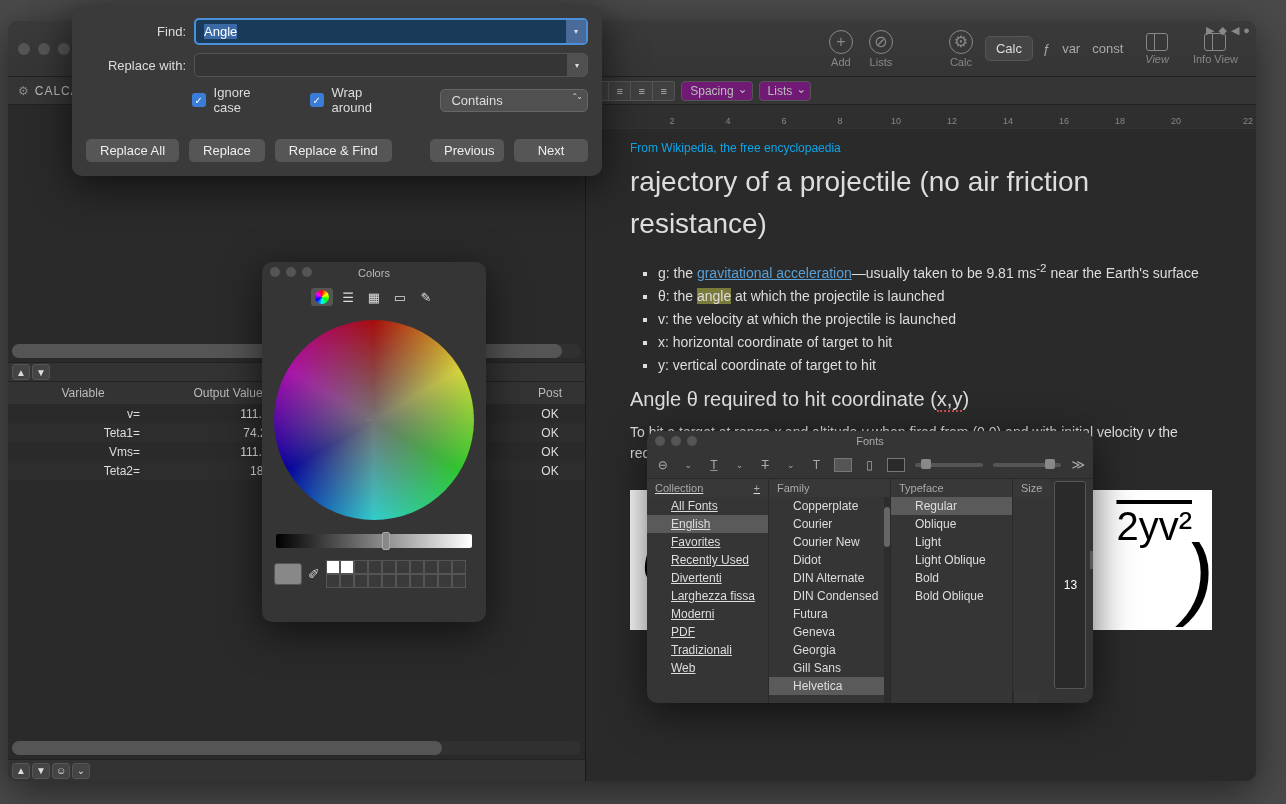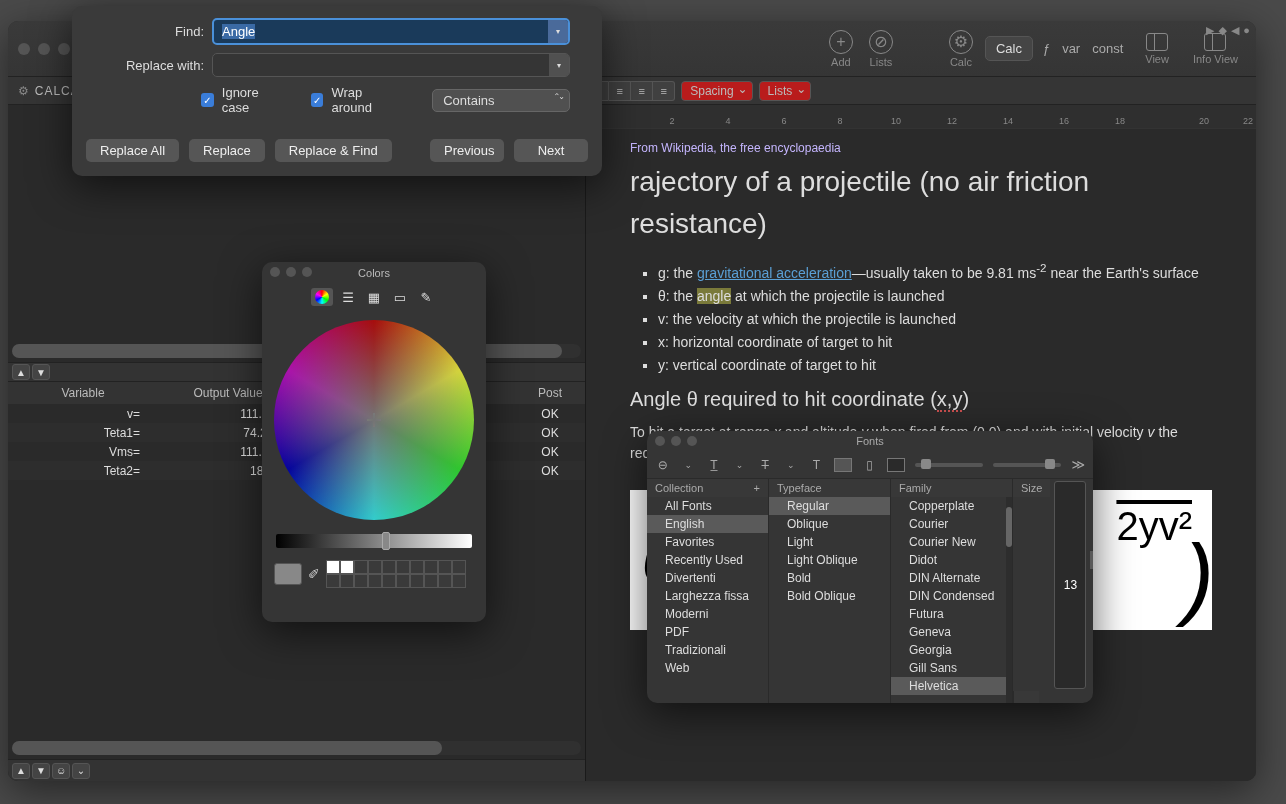--- a/index.html
+++ b/index.html
@@ -12,21 +12,21 @@
 .dot { width: 12px; height: 12px; border-radius: 50%; background: #555; }
 .toolbar-spacer { flex: 1; }
 .tb-btn { display: flex; flex-direction: column; align-items: center; gap: 2px; margin: 0 8px; color: #888; font-size: 11px; }
 .tb-btn .ic { width: 24px; height: 24px; border: 1.5px solid #888; border-radius: 50%; display: flex; align-items: center; justify-content: center; font-size: 16px; }
 .tb-seg { background: #454545; border: 1px solid #555; border-radius: 5px; padding: 4px 10px; color: #ddd; font-size: 13px; margin: 0 4px; }
 .tb-txt { color: #aaa; font-size: 13px; margin: 0 6px; }
 .tb-view-ic { width: 22px; height: 18px; border: 1.5px solid #888; border-radius: 3px; display: flex; }
 .tb-view-ic::before { content:""; width: 7px; border-right:1.5px solid #888; }
 
 .format-bar { height: 28px; background: #353535; display: flex; align-items: center; padding: 0 10px; gap: 6px; border-bottom: 1px solid #222; font-size: 12px; color: #bbb; }
-.fb-sel { background: #b91c1c; border:1px solid #555; border-radius:4px; padding:2px 18px 2px 8px; position:relative; }
+.fb-sel { background: #701a75; border:1px solid #555; border-radius:4px; padding:2px 18px 2px 8px; position:relative; }
 .fb-sel::after { content:"⌄"; position:absolute; right:4px; top:0; }
 .fb-iconbtn { width: 22px; height: 20px; background: #404040; border:1px solid #555; border-radius:3px; display:flex; align-items:center; justify-content:center; font-size:11px; }
 .fb-group { display:flex; }
 .fb-group .fb-iconbtn { border-radius:0; border-left:none; }
 .fb-group .fb-iconbtn:first-child { border-radius:3px 0 0 3px; border-left:1px solid #555; }
 .fb-group .fb-iconbtn:last-child { border-radius:0 3px 3px 0; }
 
 .main-split { display: flex; height: calc(100% - 84px); }
 .left-panel { width: 578px; background: #2a2a2a; display:flex; flex-direction:column; border-right:1px solid #1a1a1a; position:relative; }
 .left-top { flex:1; position:relative; }
@@ -53,39 +53,39 @@
 .bottom-scroll-thumb { position:absolute; left:0; width:430px; height:14px; background:#555; border-radius:7px; }
 .bottom-bar { height:22px; background:#333; display:flex; align-items:center; padding:0 4px; gap:2px; border-top:1px solid #222; }
 
 .right-panel { flex:1; background:#2a2a2a; position:relative; overflow:hidden; }
 .ruler-area { height:24px; display:flex; align-items:flex-end; padding-left:30px; gap:0; font-size:9px; color:#888; border-bottom:1px solid #333; position:relative; background:#2f2f2f; }
 .ruler-area .rn { position:absolute; bottom:2px; transform:translateX(-50%); }
 .ruler-ctrl { position:absolute; right:6px; top:3px; display:flex; gap:4px; }
 .ruler-ctrl span { font-size:11px; color:#888; }
 
 .doc { padding: 10px 44px; color: #ddd; font-size: 14px; line-height: 1.5; }
-.doc .src { font-size: 12px; color: #c4b5fd; margin-bottom: 4px; }
+.doc .src { font-size: 12px; color: #0ea5e9; margin-bottom: 4px; }
 .doc h1 { font-size: 28px; font-weight: 400; margin-bottom: 14px; }
 .doc ul { list-style: square; padding-left: 28px; margin-bottom: 0; }
 .doc li { margin: 2px 0; font-size:14px; }
 .doc .link { color: #5a9fd4; text-decoration: underline; }
 .doc .hl { background: #7a7a3a; }
 .doc h2 { font-size: 20px; font-weight: 400; margin: 8px 0; }
 .doc .dotted { border-bottom: 2px dotted #c94f4f; }
 .doc .eq-img { background: white; margin-top: 8px; height: 140px; display:flex; align-items:center; padding:12px; font-family: 'Times New Roman', serif; font-size: 48px; color:#000; font-style:italic; position:relative; overflow:hidden; }
 .doc .eq-img .theta { font-size:58px; }
 .doc .eq-img .right-frag { position:absolute; right:20px; top:6px; font-size:40px; font-style:normal; }
 .doc .eq-img .rp { font-size:90px; font-weight:100; position:absolute; right:-2px; top:20px; }
 
 
 .find-dlg { position:absolute; left:72px; top:6px; width:530px; background:#3a3a3a; border-radius:10px; box-shadow: 0 10px 40px rgba(0,0,0,0.6); overflow:hidden; z-index:50; }
 .find-title { height:28px; display:flex; align-items:center; justify-content:center; background:#3d3d3d; position:relative; font-size:13px; color:#ddd; }
 .find-title .traffic { position:absolute; left:10px; top:8px; }
 .find-title .dot.r { background:#ff5f57; }
-.find-body { padding: 12px 32px; }
+.find-body { padding: 12px 14px; }
 .find-row { display:flex; align-items:center; margin-bottom: 8px; gap:8px; }
 .find-row label { width:100px; text-align:right; color:#ddd; font-size:13px; }
 .find-input { flex:1; background:#1a3a5a; border:2px solid #4a90d9; border-radius:5px; padding:4px 8px; color:#fff; font-size:13px; position:relative; }
 .find-input .sel { background:#3a6aa5; }
 .find-input .dd { position:absolute; right:0; top:0; bottom:0; width:20px; background:#4a6a9a; border-radius:0 3px 3px 0; display:flex; align-items:center; justify-content:center; font-size:8px; color:#ddd; }
 .repl-input { flex:1; background:#353535; border:1px solid #555; border-radius:5px; padding:4px 8px; height:24px; position:relative; }
 .repl-input .dd { position:absolute; right:0; top:0; bottom:0; width:20px; background:#505050; border-radius:0 3px 3px 0; display:flex; align-items:center; justify-content:center; font-size:8px; }
 .chk { width:14px; height:14px; background:#3a7dd9; border-radius:3px; display:inline-flex; align-items:center; justify-content:center; color:white; font-size:10px; }
 .find-sel { background:#505050; border:1px solid #666; border-radius:5px; padding:3px 24px 3px 10px; color:#ddd; position:relative; width:150px; }
 .find-sel::after { content:"⌃⌄"; position:absolute; right:6px; top:2px; font-size:8px; letter-spacing:-2px; }
@@ -125,23 +125,23 @@
 .ft-ic { width:16px; height:16px; display:flex; align-items:center; justify-content:center; color:#aaa; font-size:12px; }
 .ft-ic.box { width:18px; height:14px; background:#555; border:1px solid #777; }
 .ft-slider { width:70px; height:4px; background:#555; border-radius:2px; position:relative; }
 .ft-slider .k { position:absolute; top:-4px; width:10px; height:10px; background:#888; border-radius:2px; }
 .ft-more { margin-left:auto; color:#aaa; }
 
 .fonts-cols { flex:1; display:flex; overflow:hidden; }
 .fc { display:flex; flex-direction:column; border-right:1px solid #2a2a2a; overflow:hidden; }
 .fc-hdr { height:18px; font-size:11px; color:#aaa; padding:2px 8px; display:flex; align-items:center; justify-content:space-between; background:#383838; }
 .fc-list { flex:1; overflow:auto; }
-.fc-item { padding:2px 18px; font-size:12px; color:#ddd; white-space:nowrap; }
+.fc-item { padding:2px 24px; font-size:12px; color:#ddd; white-space:nowrap; }
 .fc-item.sel { background:#5a5a5a; }
-.fc1 { width:122px; }
+.fc1 { width:122px;text-decoration:underline; }
 .fc2 { width:122px; position:relative; }
 .fc3 { width:122px; }
 .fc4 { flex:1; display:flex; }
 .size-input { width:32px; background:#2a2a2a; border:1px solid #555; border-radius:3px; color:#fff; text-align:center; margin:2px 4px; font-size:12px; padding:1px; }
 .size-list { flex:1; }
 .size-slider-v { width:26px; background:#383838; display:flex; flex-direction:column; align-items:center; padding:6px 0; position:relative; border-left:1px solid #2a2a2a; }
 .size-slider-v .track { width:4px; flex:1; background:#555; border-radius:2px; position:relative; }
 .fc2-scroll { position:absolute; right:0; top:18px; bottom:0; width:6px; background:#2d2d2d; }
 .fc2-scroll .th { position:absolute; left:0; right:0; top:10px; height:40px; background:#666; border-radius:3px; }
 
@@ -169,21 +169,21 @@
     <div class="tb-btn">
       <div class="ic">⚙</div>
       <span>Calc</span>
     </div>
     <div class="tb-seg">Calc</div>
     <span class="tb-txt">ƒ</span>
     <span class="tb-txt">var</span>
     <span class="tb-txt">const</span>
     <div style="flex:0 0 40px; display:flex; flex-direction:column; align-items:center;">
       <div style="display:flex; flex-direction:column; align-items:center; gap:2px;">
-        <div class="tb-btn" style="margin:16px;">
+        <div class="tb-btn" style="margin:16px;font-style:italic;">
           <div class="tb-view-ic"></div>
           <span>View</span>
         </div>
       </div>
     </div>
     <div class="tb-btn">
       <div class="tb-view-ic"></div>
       <span>Info View</span>
     </div>
   </div>
@@ -271,21 +271,21 @@
       <div class="ruler-area" id="ruler">
           <span class="rn" style="left: 86px;">2</span>
           <span class="rn" style="left: 142px;">4</span>
           <span class="rn" style="left: 198px;">6</span>
           <span class="rn" style="left: 254px;">8</span>
           <span class="rn" style="left: 310px;">10</span>
           <span class="rn" style="left: 366px;">12</span>
           <span class="rn" style="left: 422px;">14</span>
           <span class="rn" style="left: 478px;">16</span>
           <span class="rn" style="left: 534px;">18</span>
-          <span class="rn" style="left: 618px;">20</span>
+          <span class="rn" style="left: 590px;">20</span>
           <span class="rn" style="left: 662px;">22</span>
         </div>
       <div class="doc">
         <div class="src">From Wikipedia, the free encyclopaedia</div>
         <h1>rajectory of a projectile (no air friction resistance)</h1>
         <ul>
           <li><i style="font-style:normal">g: the </i><span class="link">gravitational acceleration</span><span>—usually taken to be 9.81 ms</span><sup>-2</sup><span> near the Earth's surface</span></li>
           <li><i style="font-style:normal">θ: the </i><span class="hl">angle</span><span> at which the projectile is launched</span></li>
           <li>v: the velocity at which the projectile is launched</li>
           <li>x: horizontal coordinate of target to hit</li>
@@ -435,52 +435,52 @@
           <div class="fc-item">Favorites</div>
           <div class="fc-item">Recently Used</div>
           <div class="fc-item">Divertenti</div>
           <div class="fc-item">Larghezza fissa</div>
           <div class="fc-item">Moderni</div>
           <div class="fc-item">PDF</div>
           <div class="fc-item">Tradizionali</div>
           <div class="fc-item">Web</div>
         </div>
     </div>
-    <div class="fc fc3">
-      <div class="fc-hdr">
-          <span>Typeface</span>
-        </div>
-      <div class="fc-list" id="fc-typefaces">
-          <div class="fc-item sel">Regular</div>
-          <div class="fc-item">Oblique</div>
-          <div class="fc-item">Light</div>
-          <div class="fc-item">Light Oblique</div>
-          <div class="fc-item">Bold</div>
-          <div class="fc-item">Bold Oblique</div>
-        </div>
-    </div>
     <div class="fc fc2">
       <div class="fc-hdr">
           <span>Family</span>
         </div>
       <div class="fc-list" id="fc-families">
           <div class="fc-item">Copperplate</div>
           <div class="fc-item">Courier</div>
           <div class="fc-item">Courier New</div>
           <div class="fc-item">Didot</div>
           <div class="fc-item">DIN Alternate</div>
           <div class="fc-item">DIN Condensed</div>
           <div class="fc-item">Futura</div>
           <div class="fc-item">Geneva</div>
           <div class="fc-item">Georgia</div>
           <div class="fc-item">Gill Sans</div>
           <div class="fc-item sel">Helvetica</div>
         </div>
       <div class="fc2-scroll">
           <div class="th"></div>
+        </div>
+    </div>
+    <div class="fc fc3">
+      <div class="fc-hdr">
+          <span>Typeface</span>
+        </div>
+      <div class="fc-list" id="fc-typefaces">
+          <div class="fc-item sel">Regular</div>
+          <div class="fc-item">Oblique</div>
+          <div class="fc-item">Light</div>
+          <div class="fc-item">Light Oblique</div>
+          <div class="fc-item">Bold</div>
+          <div class="fc-item">Bold Oblique</div>
         </div>
     </div>
     <div class="fc fc4" style="border-right:none;">
       <div style="flex:1; display:flex; flex-direction:row;">
         <div class="fc-hdr">
             <span>Size</span>
           </div>
         <input class="size-input" value="13" style="">
         <div class="fc-list size-list" id="fc-sizes">
             <div class="fc-item">9</div>

